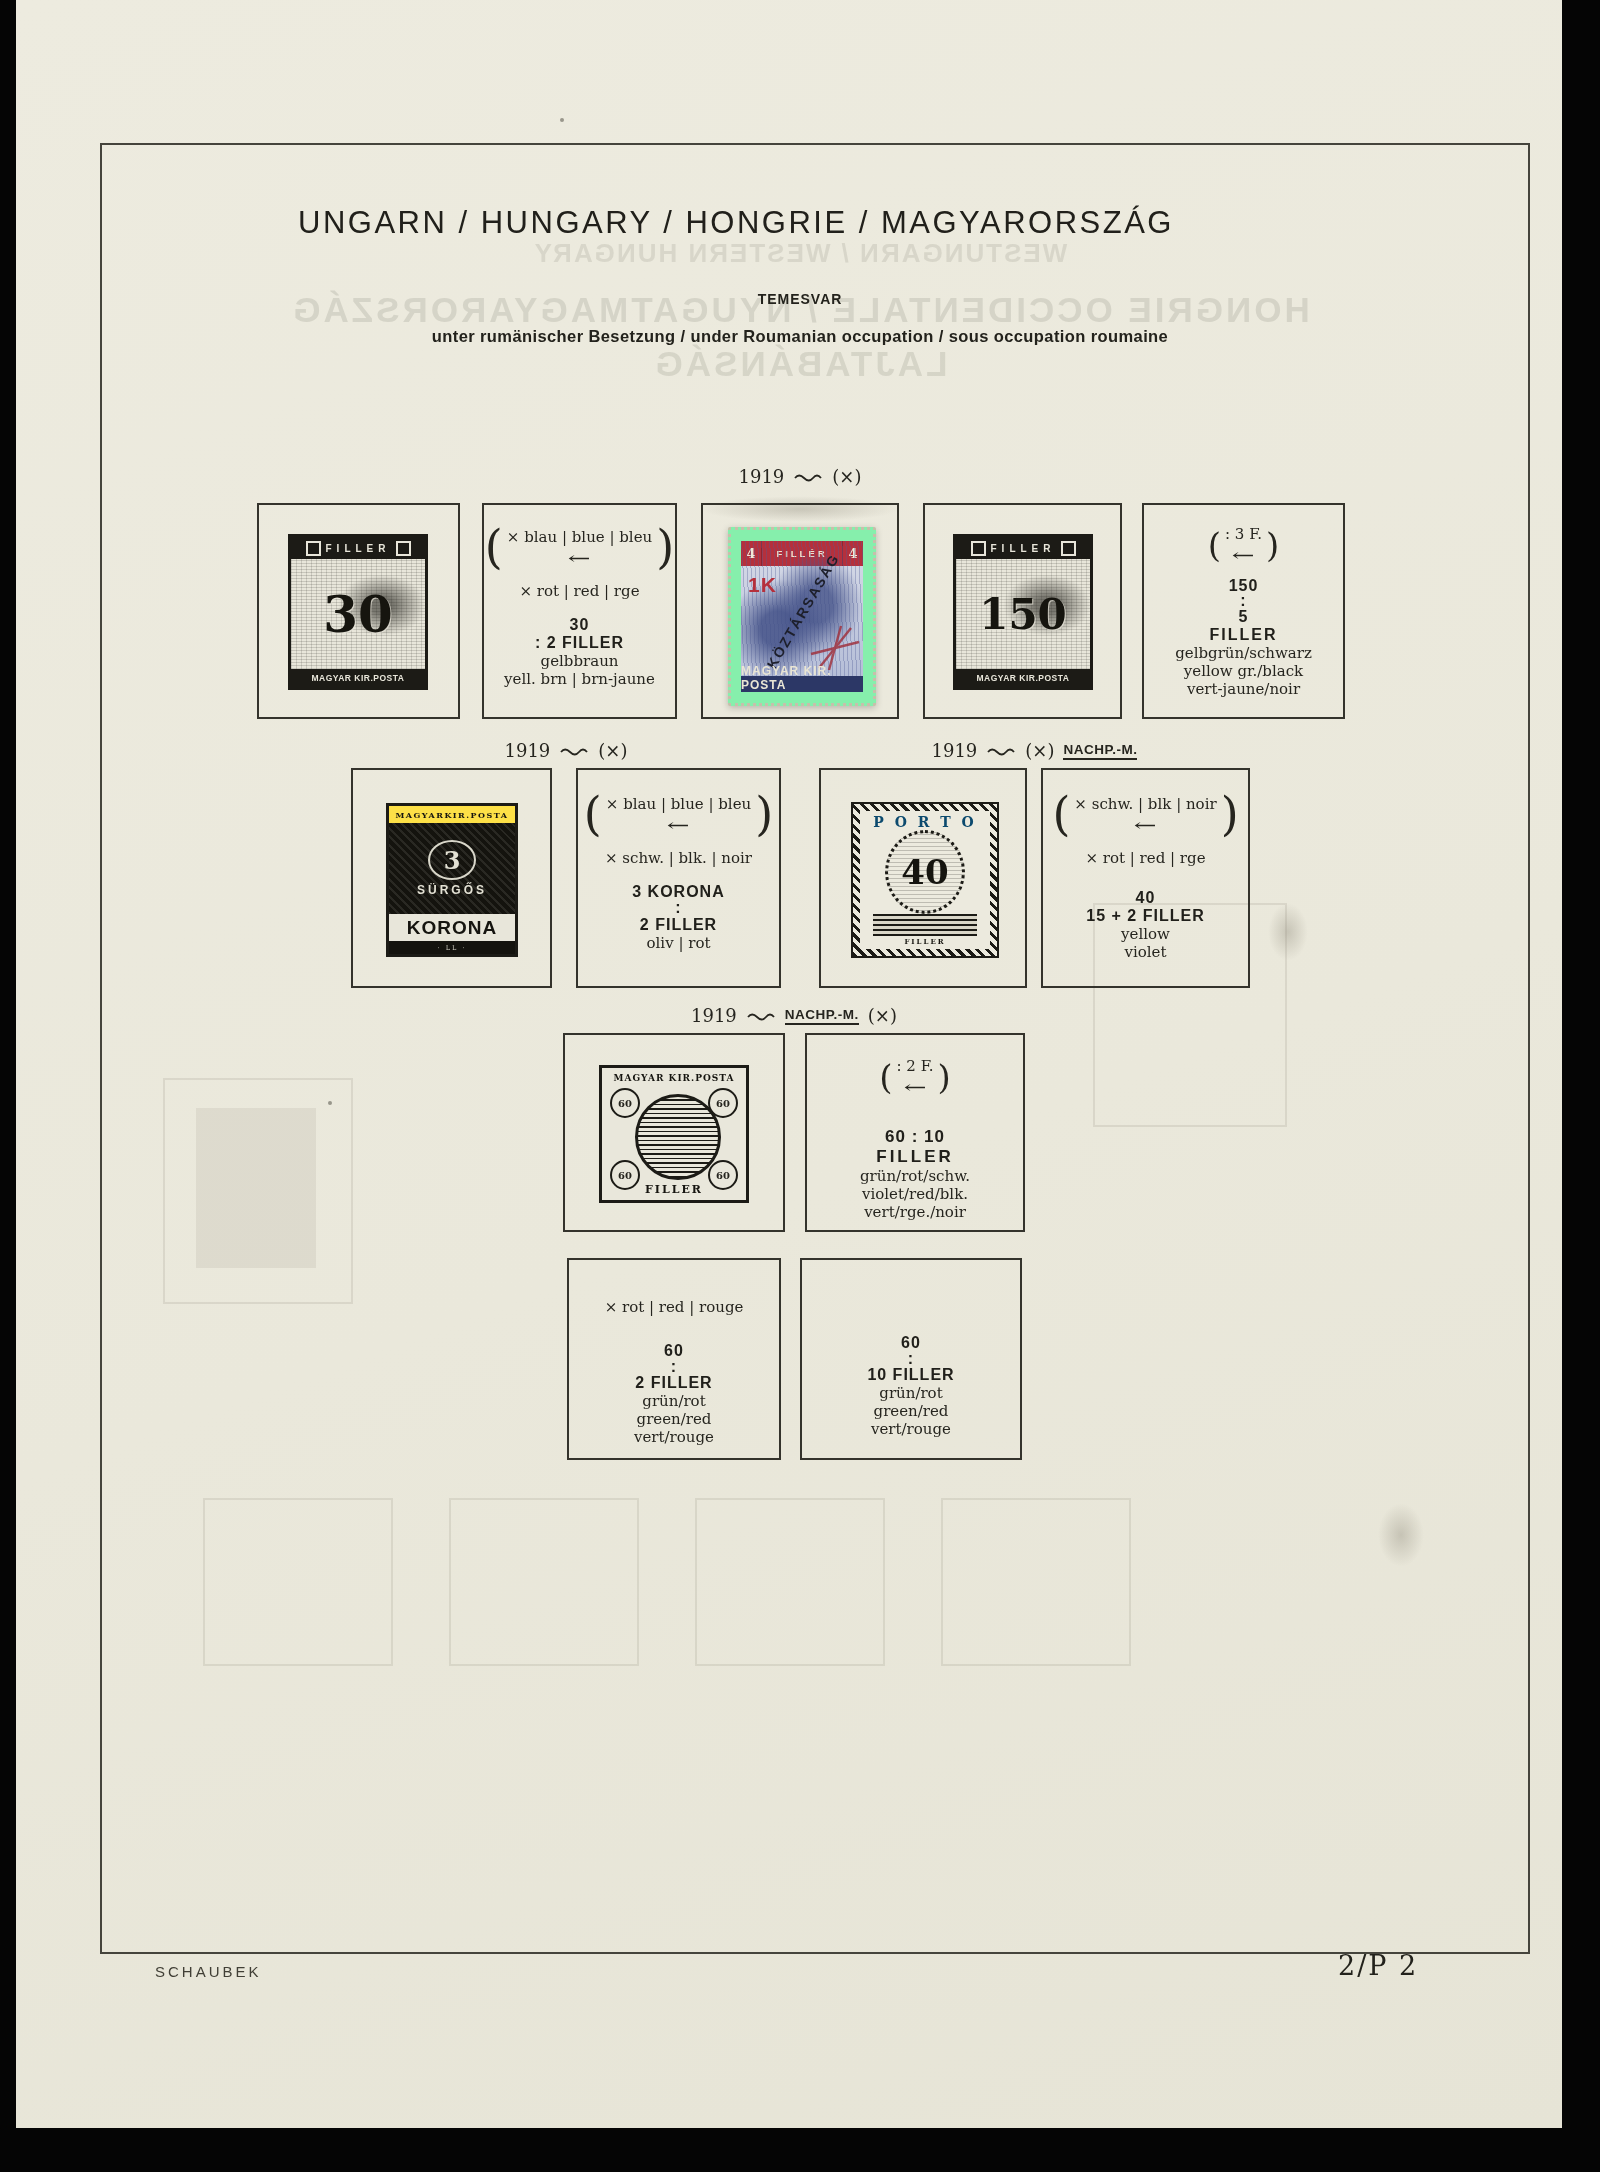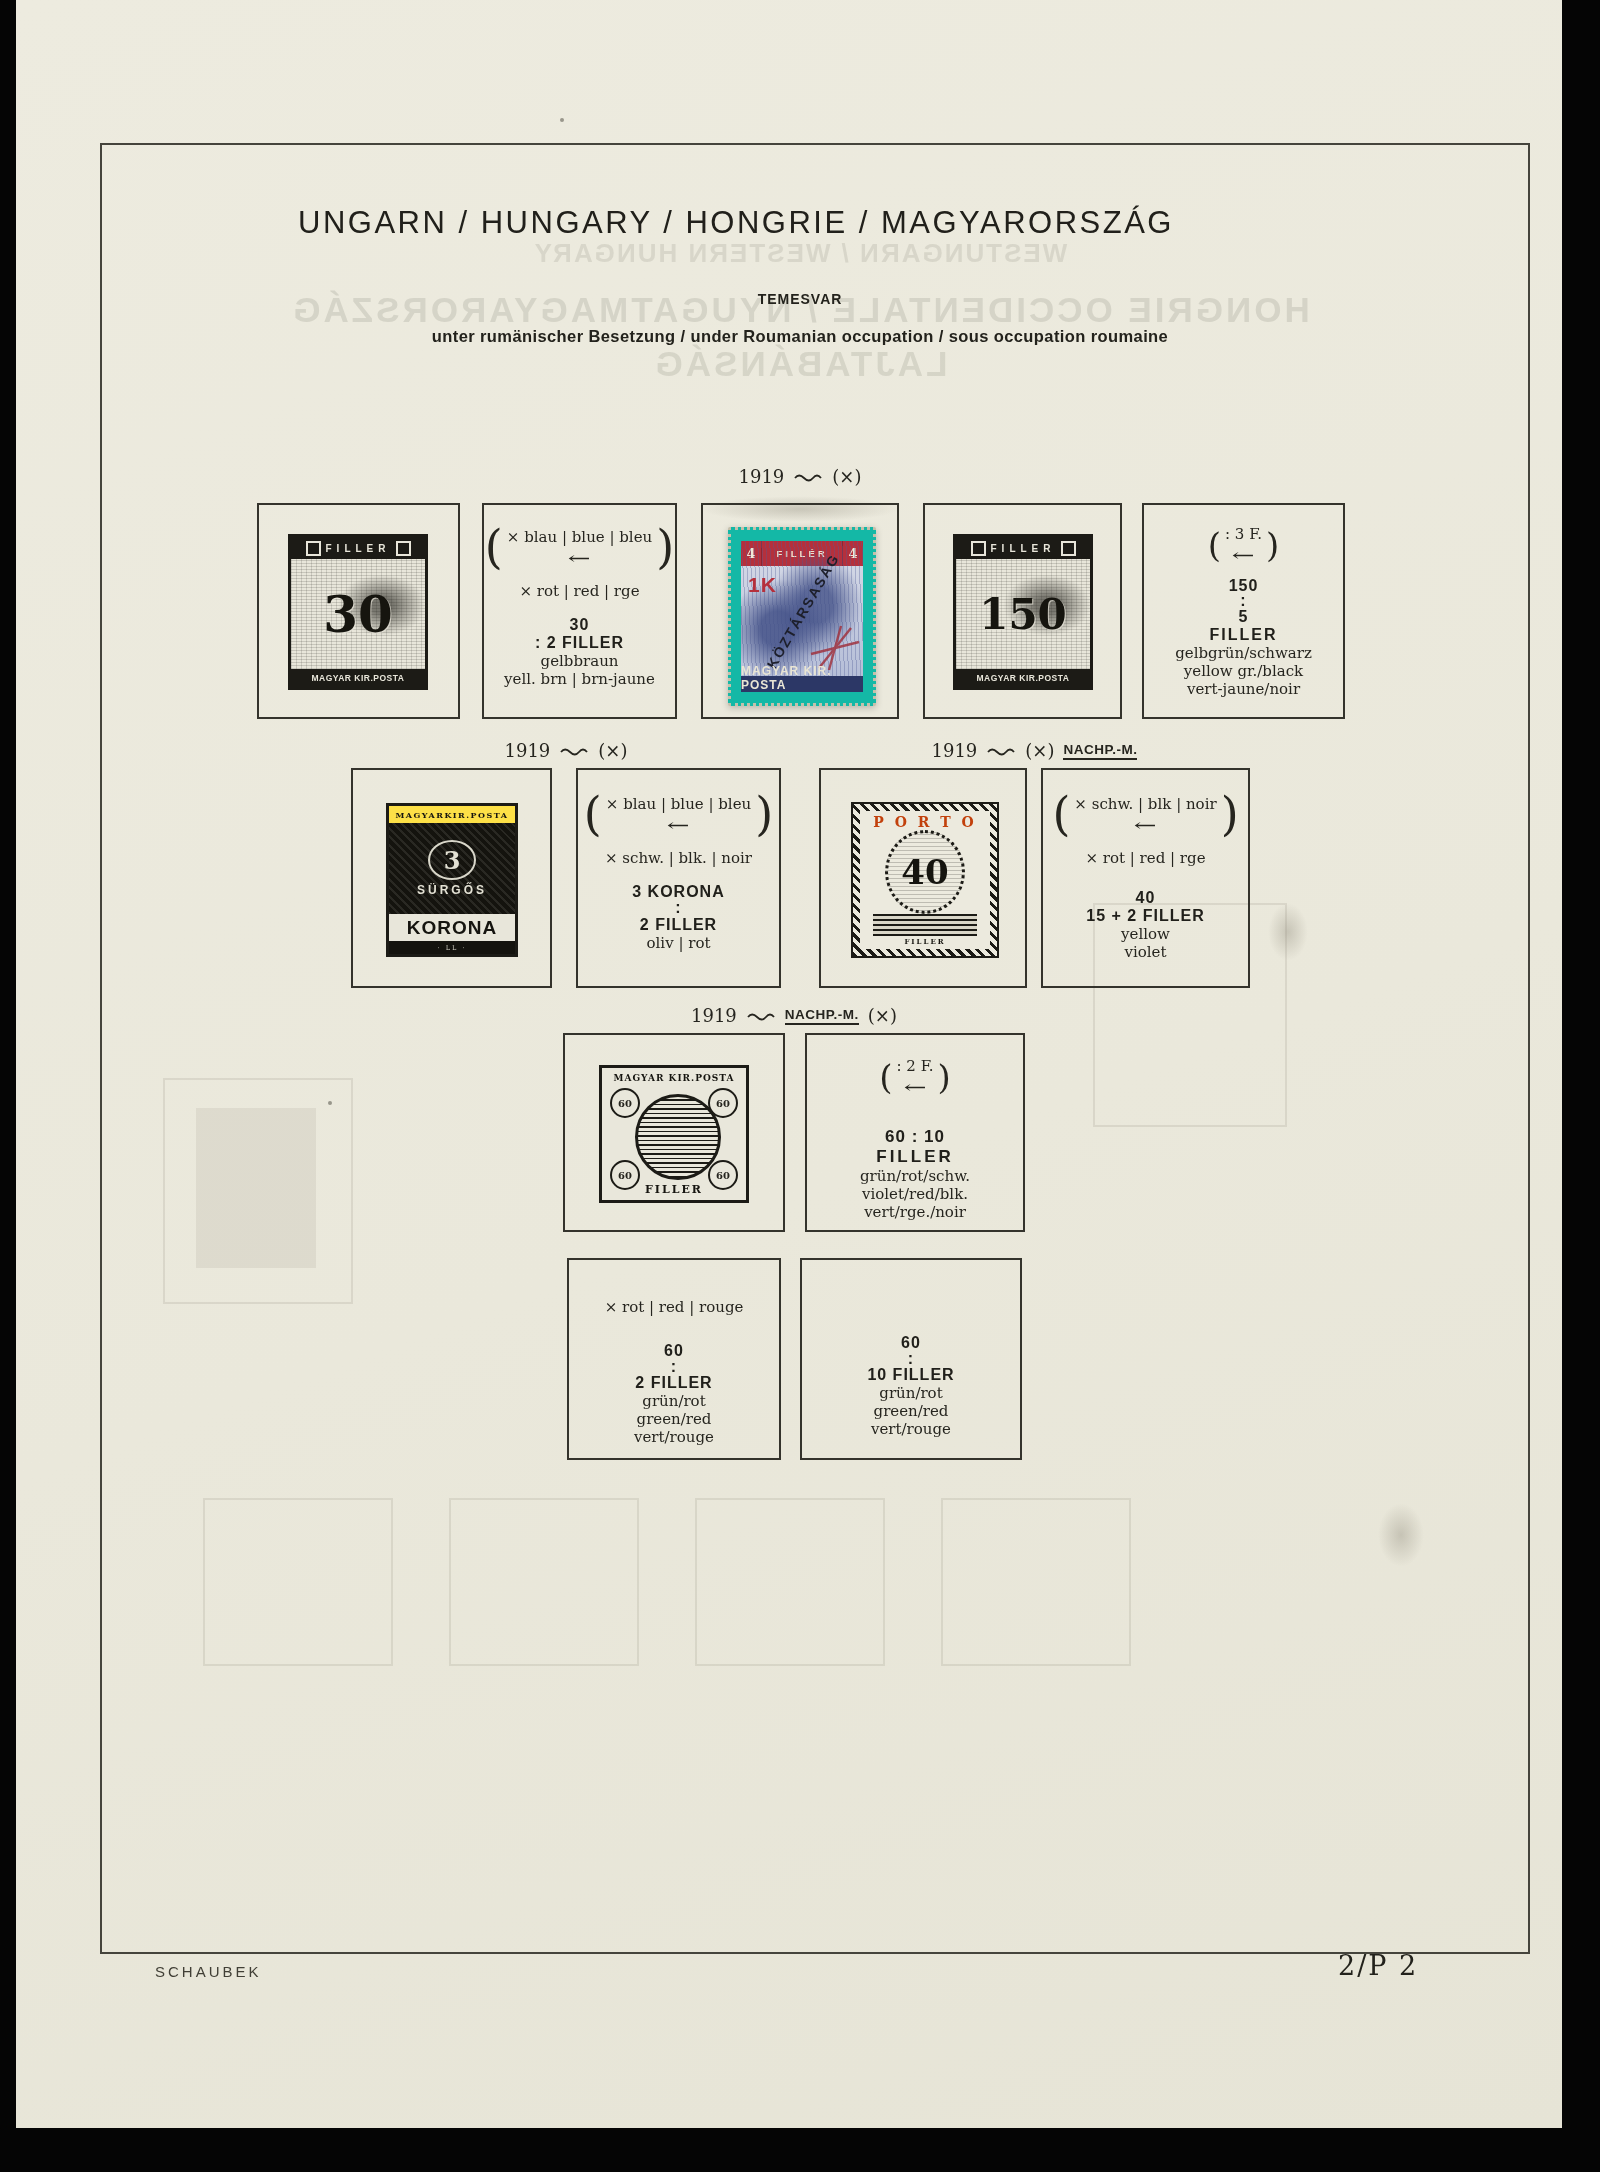--- a/index.html
+++ b/index.html
@@ -44,21 +44,21 @@
   .band{background:#1c1b16;color:#e8e6da;display:flex;align-items:center;justify-content:center;
         font-family:"Liberation Sans",sans-serif;font-weight:bold;}
   .band .sq{width:11px;height:11px;border:2px solid #e8e6da;background:#1c1b16;margin:0 5px;}
   .scene{flex:1;position:relative;display:flex;align-items:center;justify-content:center;
          background:
           radial-gradient(ellipse at 68% 42%,rgba(28,27,22,.55) 0 9%,rgba(28,27,22,0) 34%),
           repeating-linear-gradient(0deg,rgba(28,27,22,.16) 0 1px,transparent 1px 3px),
           repeating-linear-gradient(90deg,rgba(28,27,22,.14) 0 1px,transparent 1px 5px);}
   .bignum{font-weight:bold;color:#16150f;text-shadow:1px 1px 0 rgba(232,230,218,.7);}
   
-  .realstamp{position:absolute;background:#14b8a6;border:3px dotted #c6c0ab;border-radius:2px;
+  .realstamp{position:absolute;background:#86efac;border:3px dotted #c6c0ab;border-radius:2px;
              box-shadow:0 2px 7px rgba(0,0,0,.22);text-decoration:underline;}
   .design{position:absolute;left:10px;right:10px;top:11px;bottom:11px;background:
           linear-gradient(180deg,#d8dce8 0%,#c2c9de 55%,#b2bbd6 100%);overflow:hidden;}
   .design .harv{position:absolute;inset:0;background:
       radial-gradient(ellipse at 30% 58%,rgba(66,80,135,.85) 0 14%,rgba(66,80,135,0) 40%),
       radial-gradient(ellipse at 62% 42%,rgba(66,80,135,.80) 0 15%,rgba(66,80,135,0) 42%),
       repeating-linear-gradient(87deg,rgba(80,92,150,.35) 0 1px,transparent 1px 4px);}
   .redband{position:relative;height:25px;background:#b5303c;display:flex;align-items:center;}
   .redband .r4{width:20px;height:25px;background:#b5303c;border-right:1px solid #8e2530;
                color:#efe9d8;font-weight:bold;font-size:13px;display:flex;align-items:center;justify-content:center;}
@@ -255,21 +255,21 @@
     <div style="margin-top:14px;">× schw. | blk. | noir</div>
     <div class="bval" style="margin-top:16px;">3 KORONA</div>
     <div class="bval" style="line-height:.9;">:</div>
     <div class="bval">2 FILLER</div>
     <div>oliv | rot</div>
   </div>
 
   <div class="box" style="left:819px;top:768px;width:208px;height:220px;">
     <div style="position:absolute;left:30px;top:32px;width:148px;height:156px;border:2px solid #1c1b16;background:repeating-linear-gradient(45deg,#1c1b16 0 3px,#eceade 3px 7px);box-sizing:border-box;">
       <div style="position:absolute;inset:7px;background:#eceade;display:flex;flex-direction:column;align-items:center;justify-content:space-between;padding:3px 0;">
-        <span style="font-weight:bold;font-size:14px;letter-spacing:3px;color:#c2410c;">P O R T O</span>
+        <span style="font-weight:bold;font-size:14px;letter-spacing:3px;color:#0c4a6e;">P O R T O</span>
         <div style="width:74px;height:82px;border:3px dotted #1c1b16;border-radius:50%;display:flex;align-items:center;justify-content:center;background:repeating-linear-gradient(0deg,rgba(28,27,22,.22) 0 1.5px,transparent 1.5px 4px);">
           <span style="font-weight:bold;font-size:34px;color:#15140f;">40</span>
         </div>
         <div style="display:flex;flex-direction:column;align-items:center;gap:1px;">
           <div style="width:104px;height:22px;background:repeating-linear-gradient(0deg,#1c1b16 0 2px,#d9d6c8 2px 5px);"></div>
           <span style="font-weight:bold;font-size:7px;letter-spacing:2px;color:#15140f;">FILLER</span>
         </div>
       </div>
     </div>
   </div>

